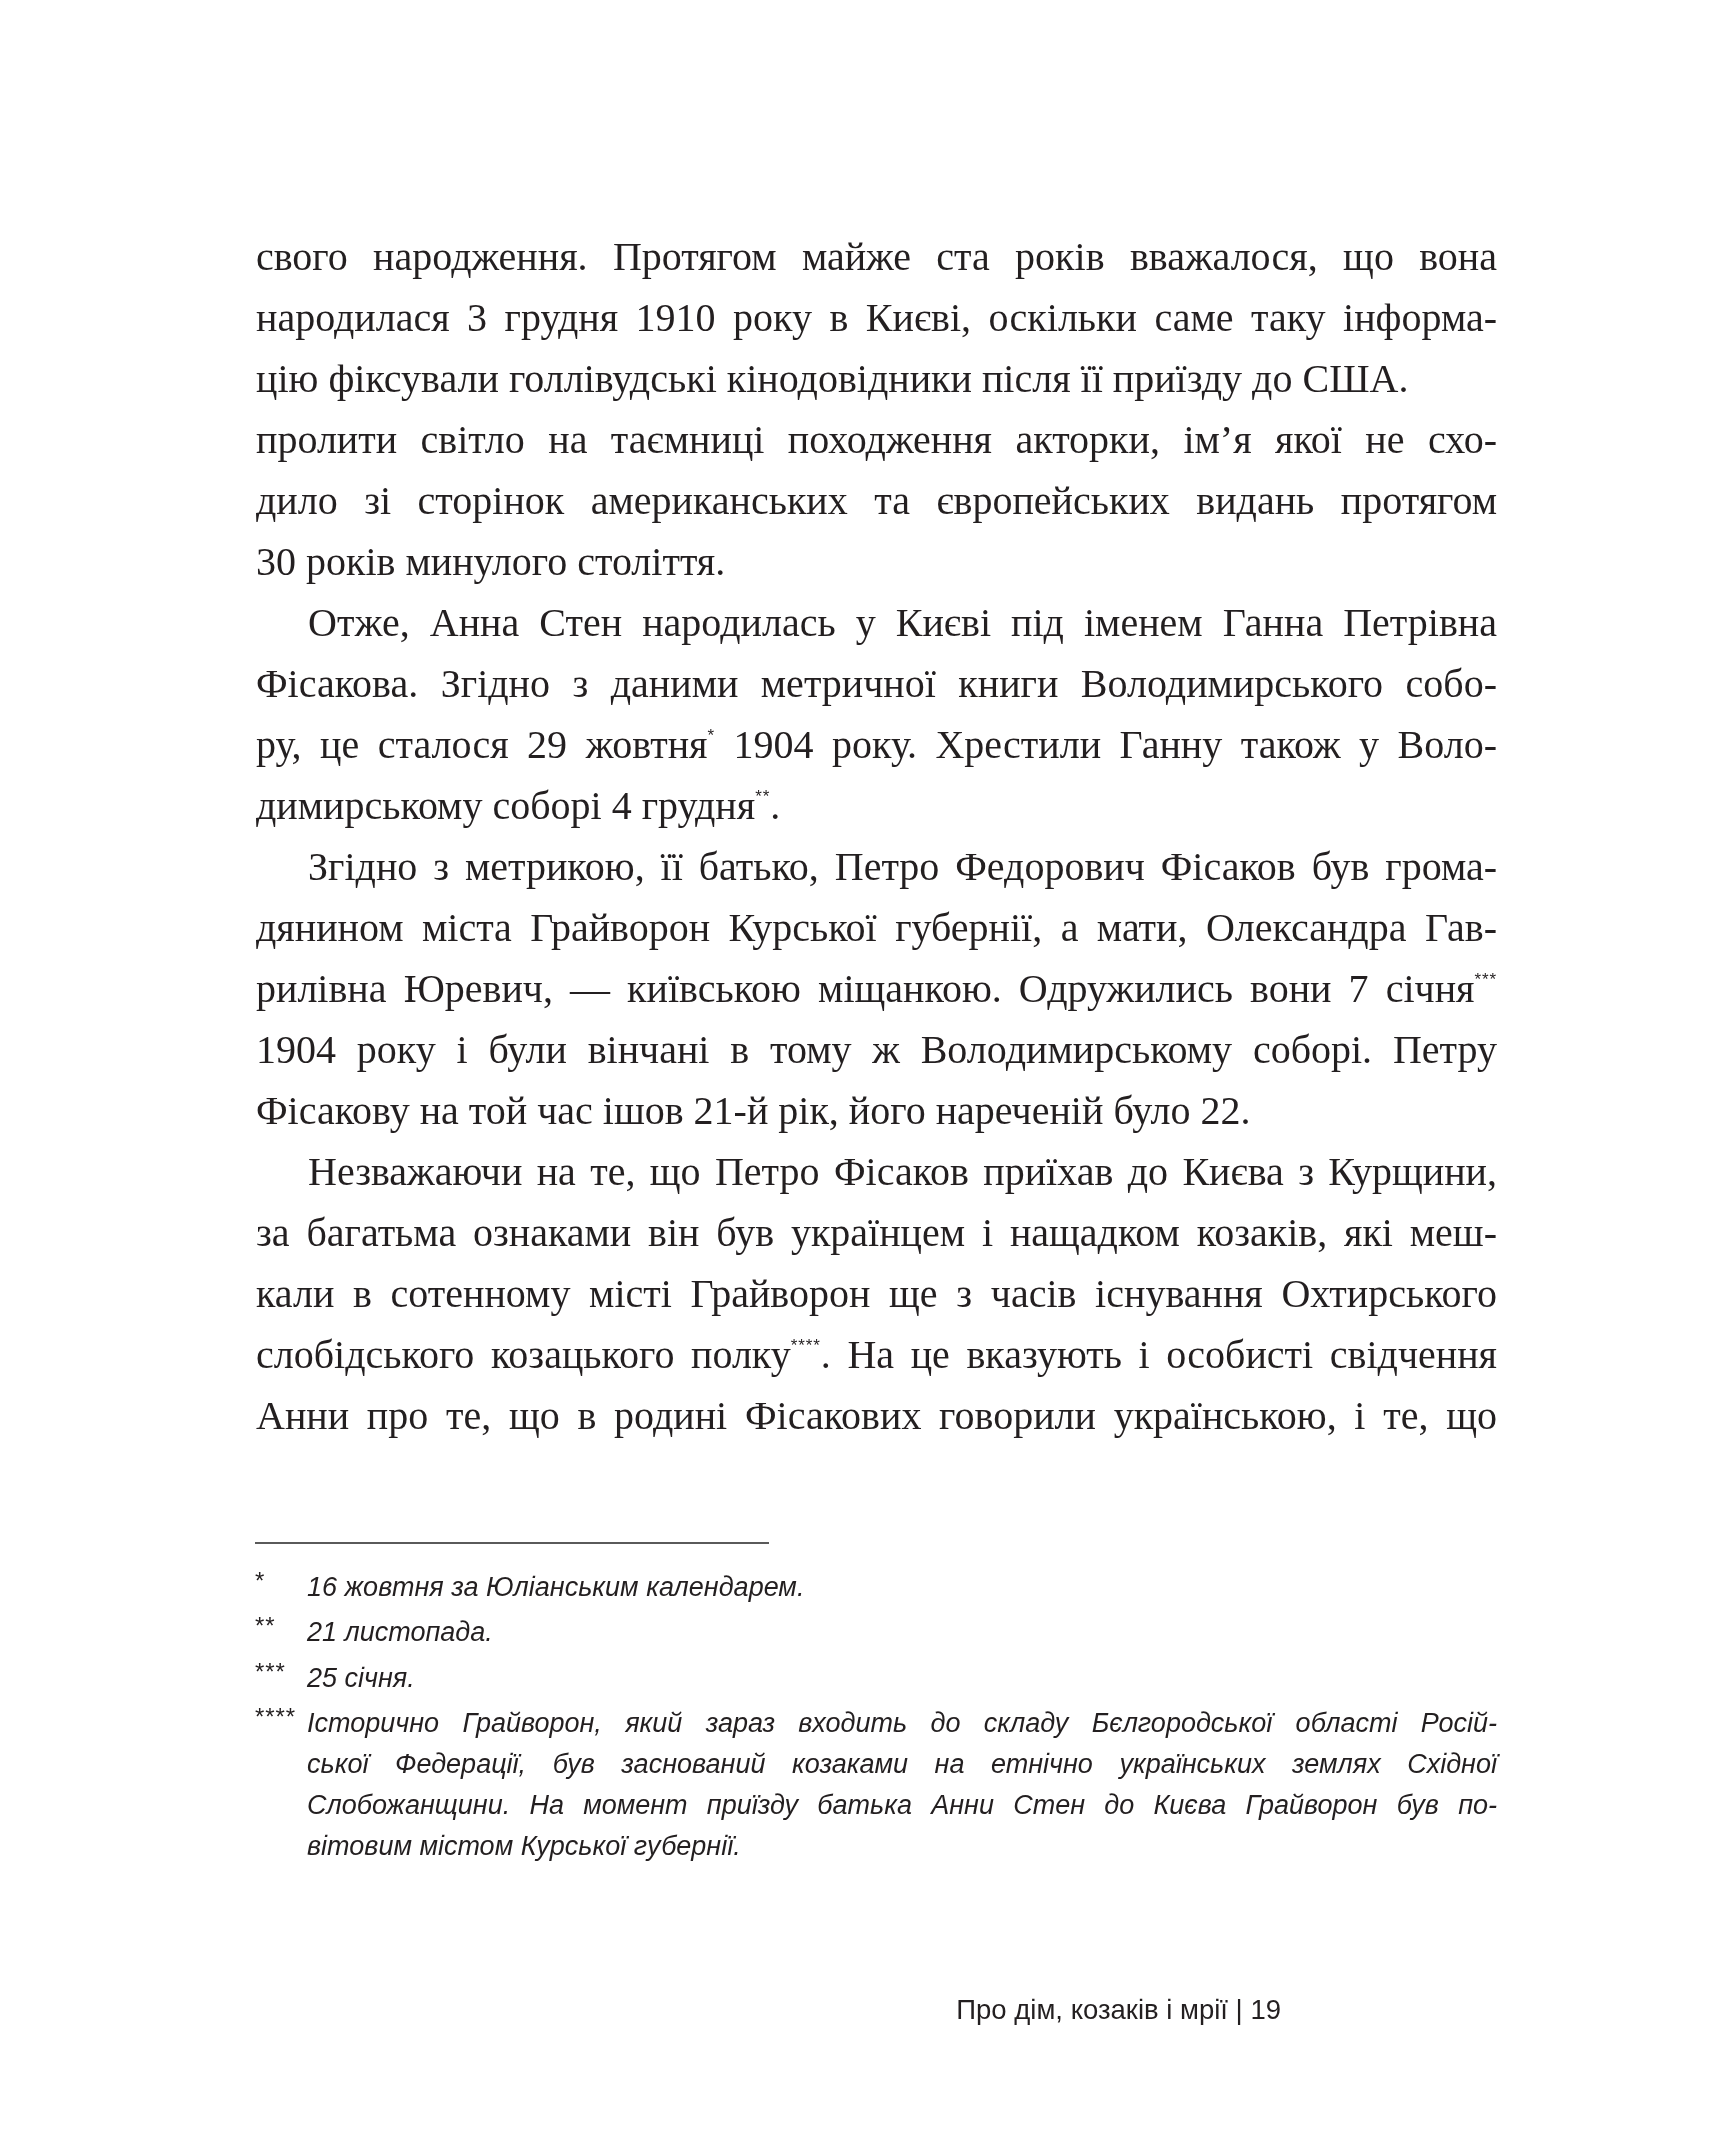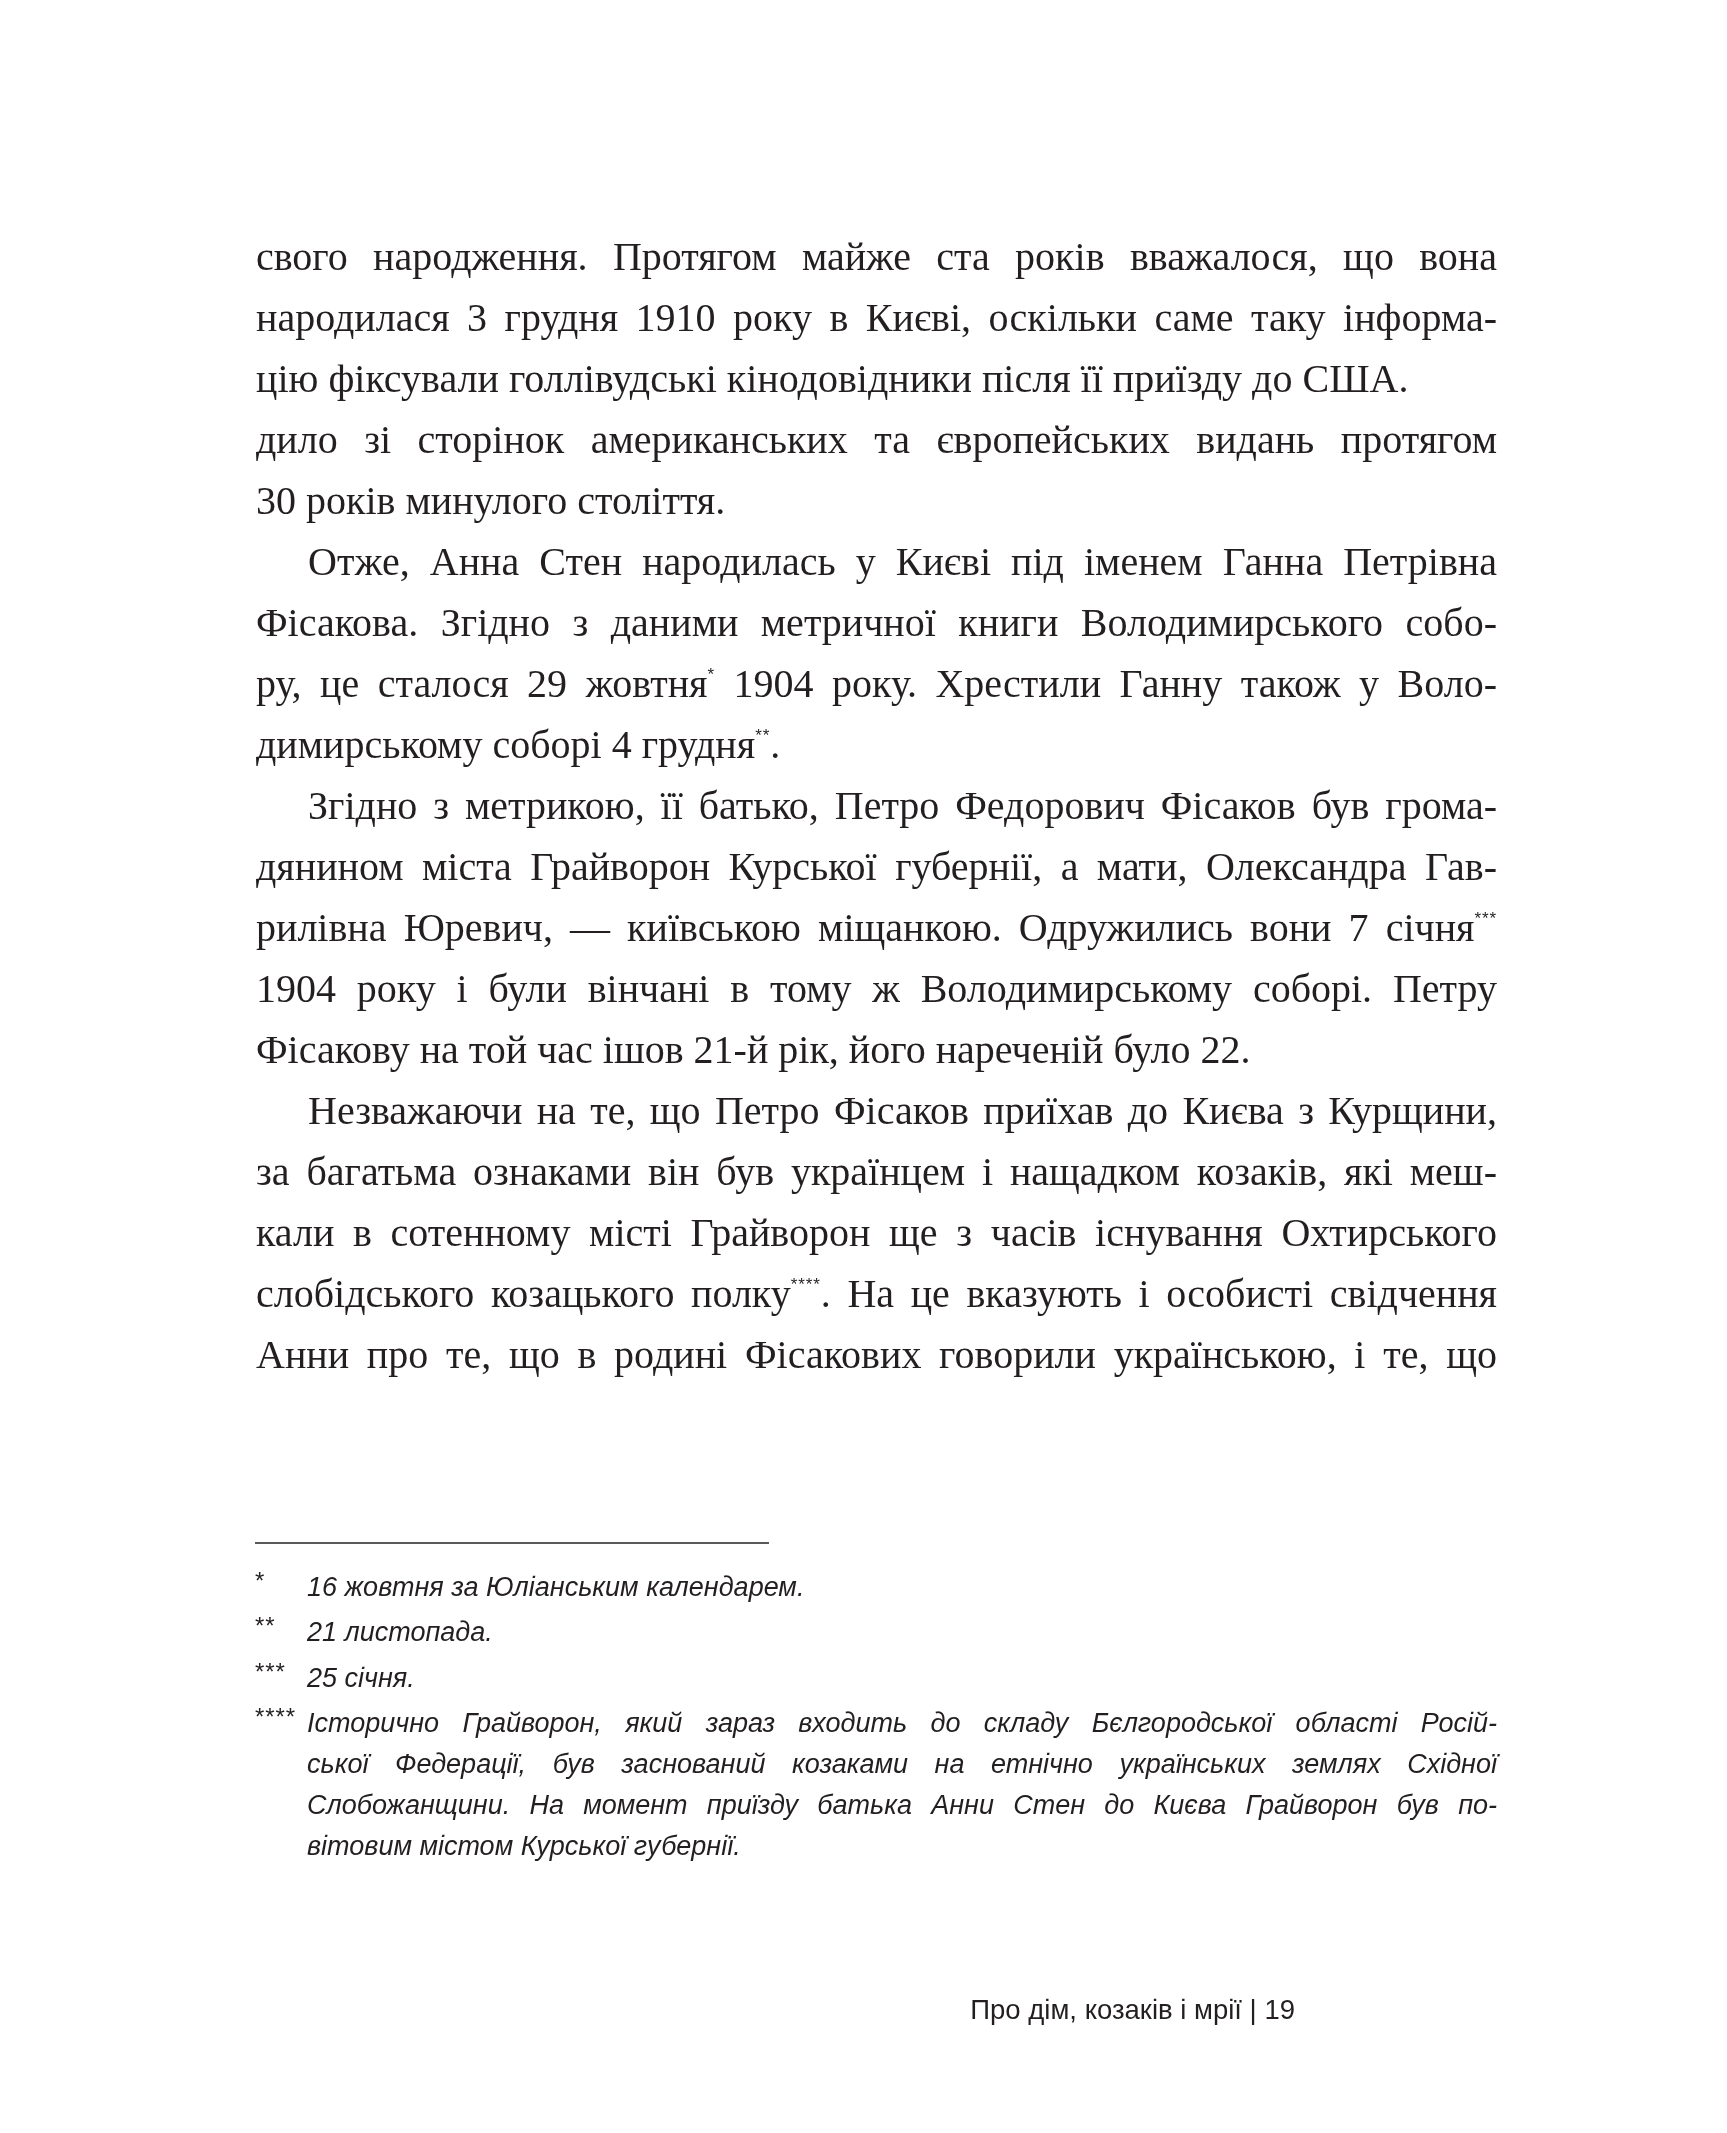--- a/index.html
+++ b/index.html
@@ -18,35 +18,36 @@
   .footnotes {
     position: absolute; left: 255px; width: 1242px; top: 1519px;
     font-family: "Liberation Sans", "DejaVu Sans", sans-serif;
     font-size: 27px; color: #231f20;
   }
   .fn { position: relative; padding-left: 52px; margin-bottom: 4.3px; }
   .fn .mark { position: absolute; left: 0; top: 0; font-size: 24px; letter-spacing: 0.9px; }
   .fn .fn-line { display: block; height: 41px; line-height: 41px; white-space: nowrap; text-align: justify; text-align-last: justify; font-style: italic; }
   .fn .fn-line.last { text-align-last: left; }
   .footer {
-    position: absolute; right: 217px; top: 1946px;
+    position: absolute; right: 231px; top: 1946px;
     font-family: "Liberation Sans", "DejaVu Sans", sans-serif;
     font-size: 27.5px; color: #231f20; white-space: nowrap;
   }
 </style>
 </head>
 <body>
 
 <div class="page">
 
   <div class="body-text">
     <span class="line">свого народження. Протягом майже ста років вважалося, що вона</span>
     <span class="line">народилася 3 грудня 1910 року в Києві, оскільки саме таку інформа-</span>
     <span class="line last">цію фіксували голлівудські кінодовідники після її приїзду до США.</span>
 
+    <span class="line">пролити світло на таємниці походження акторки, ім’я якої не схо-</span>
     <span class="line">дило зі сторінок американських та європейських видань протягом</span>
     <span class="line last">30 років минулого століття.</span>
 
     <span class="line indent">Отже, Анна Стен народилась у Києві під іменем Ганна Петрівна</span>
     <span class="line">Фісакова. Згідно з даними метричної книги Володимирського собо-</span>
     <span class="line"><span>ру, це сталося 29 жовтня</span><sup>*</sup> <span>1904 року. Хрестили Ганну також у Воло-</span></span>
     <span class="line last"><span>димирському соборі 4 грудня</span><sup>**</sup><span>.</span></span>
 
     <span class="line indent">Згідно з метрикою, її батько, Петро Федорович Фісаков був грома-</span>
     <span class="line">дянином міста Грайворон Курської губернії, а мати, Олександра Гав-</span>

